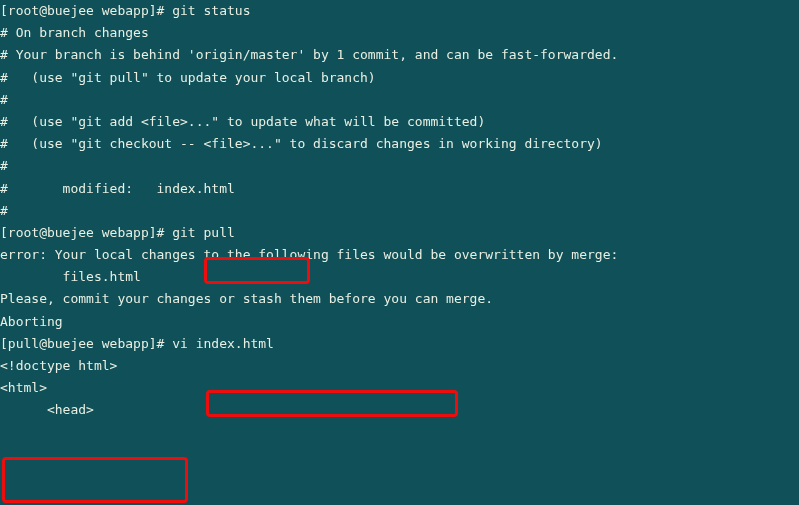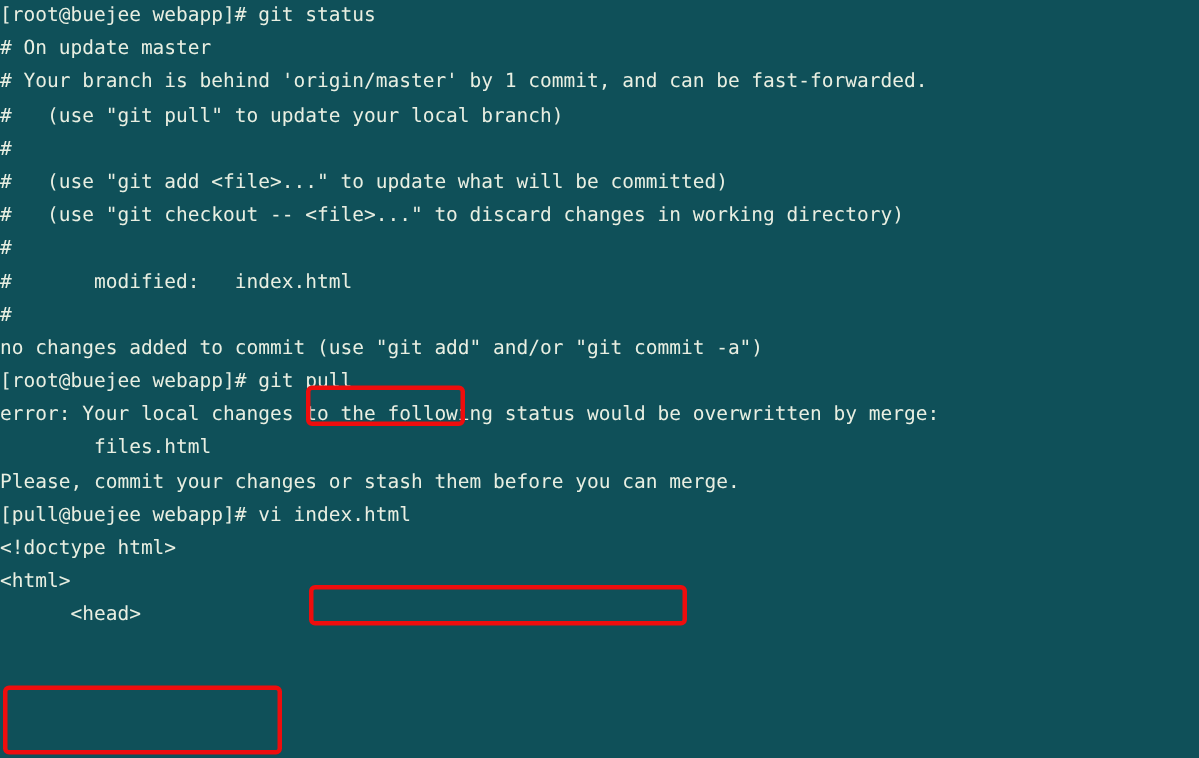--- a/index.html
+++ b/index.html
@@ -44,34 +44,34 @@
     pointer-events: none;
     background: transparent;
   }
 </style>
 </head>
 <body>
 
 <div id="terminal">
   <div id="screen">
       <div class="line">[root@buejee webapp]# git status</div>
-      <div class="line"># On update master</div>
+      <div class="line"># On branch changes</div>
       <div class="line"># Your branch is behind 'origin/master' by 1 commit, and can be fast-forwarded.</div>
       <div class="line">#   (use "git pull" to update your local branch)</div>
       <div class="line">#</div>
       <div class="line">#   (use "git add &lt;file&gt;..." to update what will be committed)</div>
       <div class="line">#   (use "git checkout -- &lt;file&gt;..." to discard changes in working directory)</div>
       <div class="line">#</div>
       <div class="line">#       modified:   index.html</div>
       <div class="line">#</div>
-      <div class="line">no changes added to commit (use "git add" and/or "git commit -a")</div>
       <div class="line">[root@buejee webapp]# git pull</div>
-      <div class="line">error: Your local changes to the following status would be overwritten by merge:</div>
+      <div class="line">error: Your local changes to the following files would be overwritten by merge:</div>
       <div class="line">        files.html</div>
       <div class="line">Please, commit your changes or stash them before you can merge.</div>
+      <div class="line">Aborting</div>
       <div class="line">[pull@buejee webapp]# vi index.html</div>
       <div class="line">&lt;!doctype html&gt;</div>
       <div class="line">&lt;html&gt;</div>
       <div class="line">      &lt;head&gt;</div>
     </div>
   <div id="overlays">
       <div class="hl-box" style="left: 204px; top: 257px; width: 106px; height: 27px; border-color: rgb(238, 13, 13);"></div>
       <div class="hl-box" style="left: 206px; top: 390px; width: 252px; height: 27px; border-color: rgb(238, 13, 13);"></div>
       <div class="hl-box" style="left: 2px; top: 457px; width: 186px; height: 46px; border-color: rgb(238, 13, 13);"></div>
     </div>

